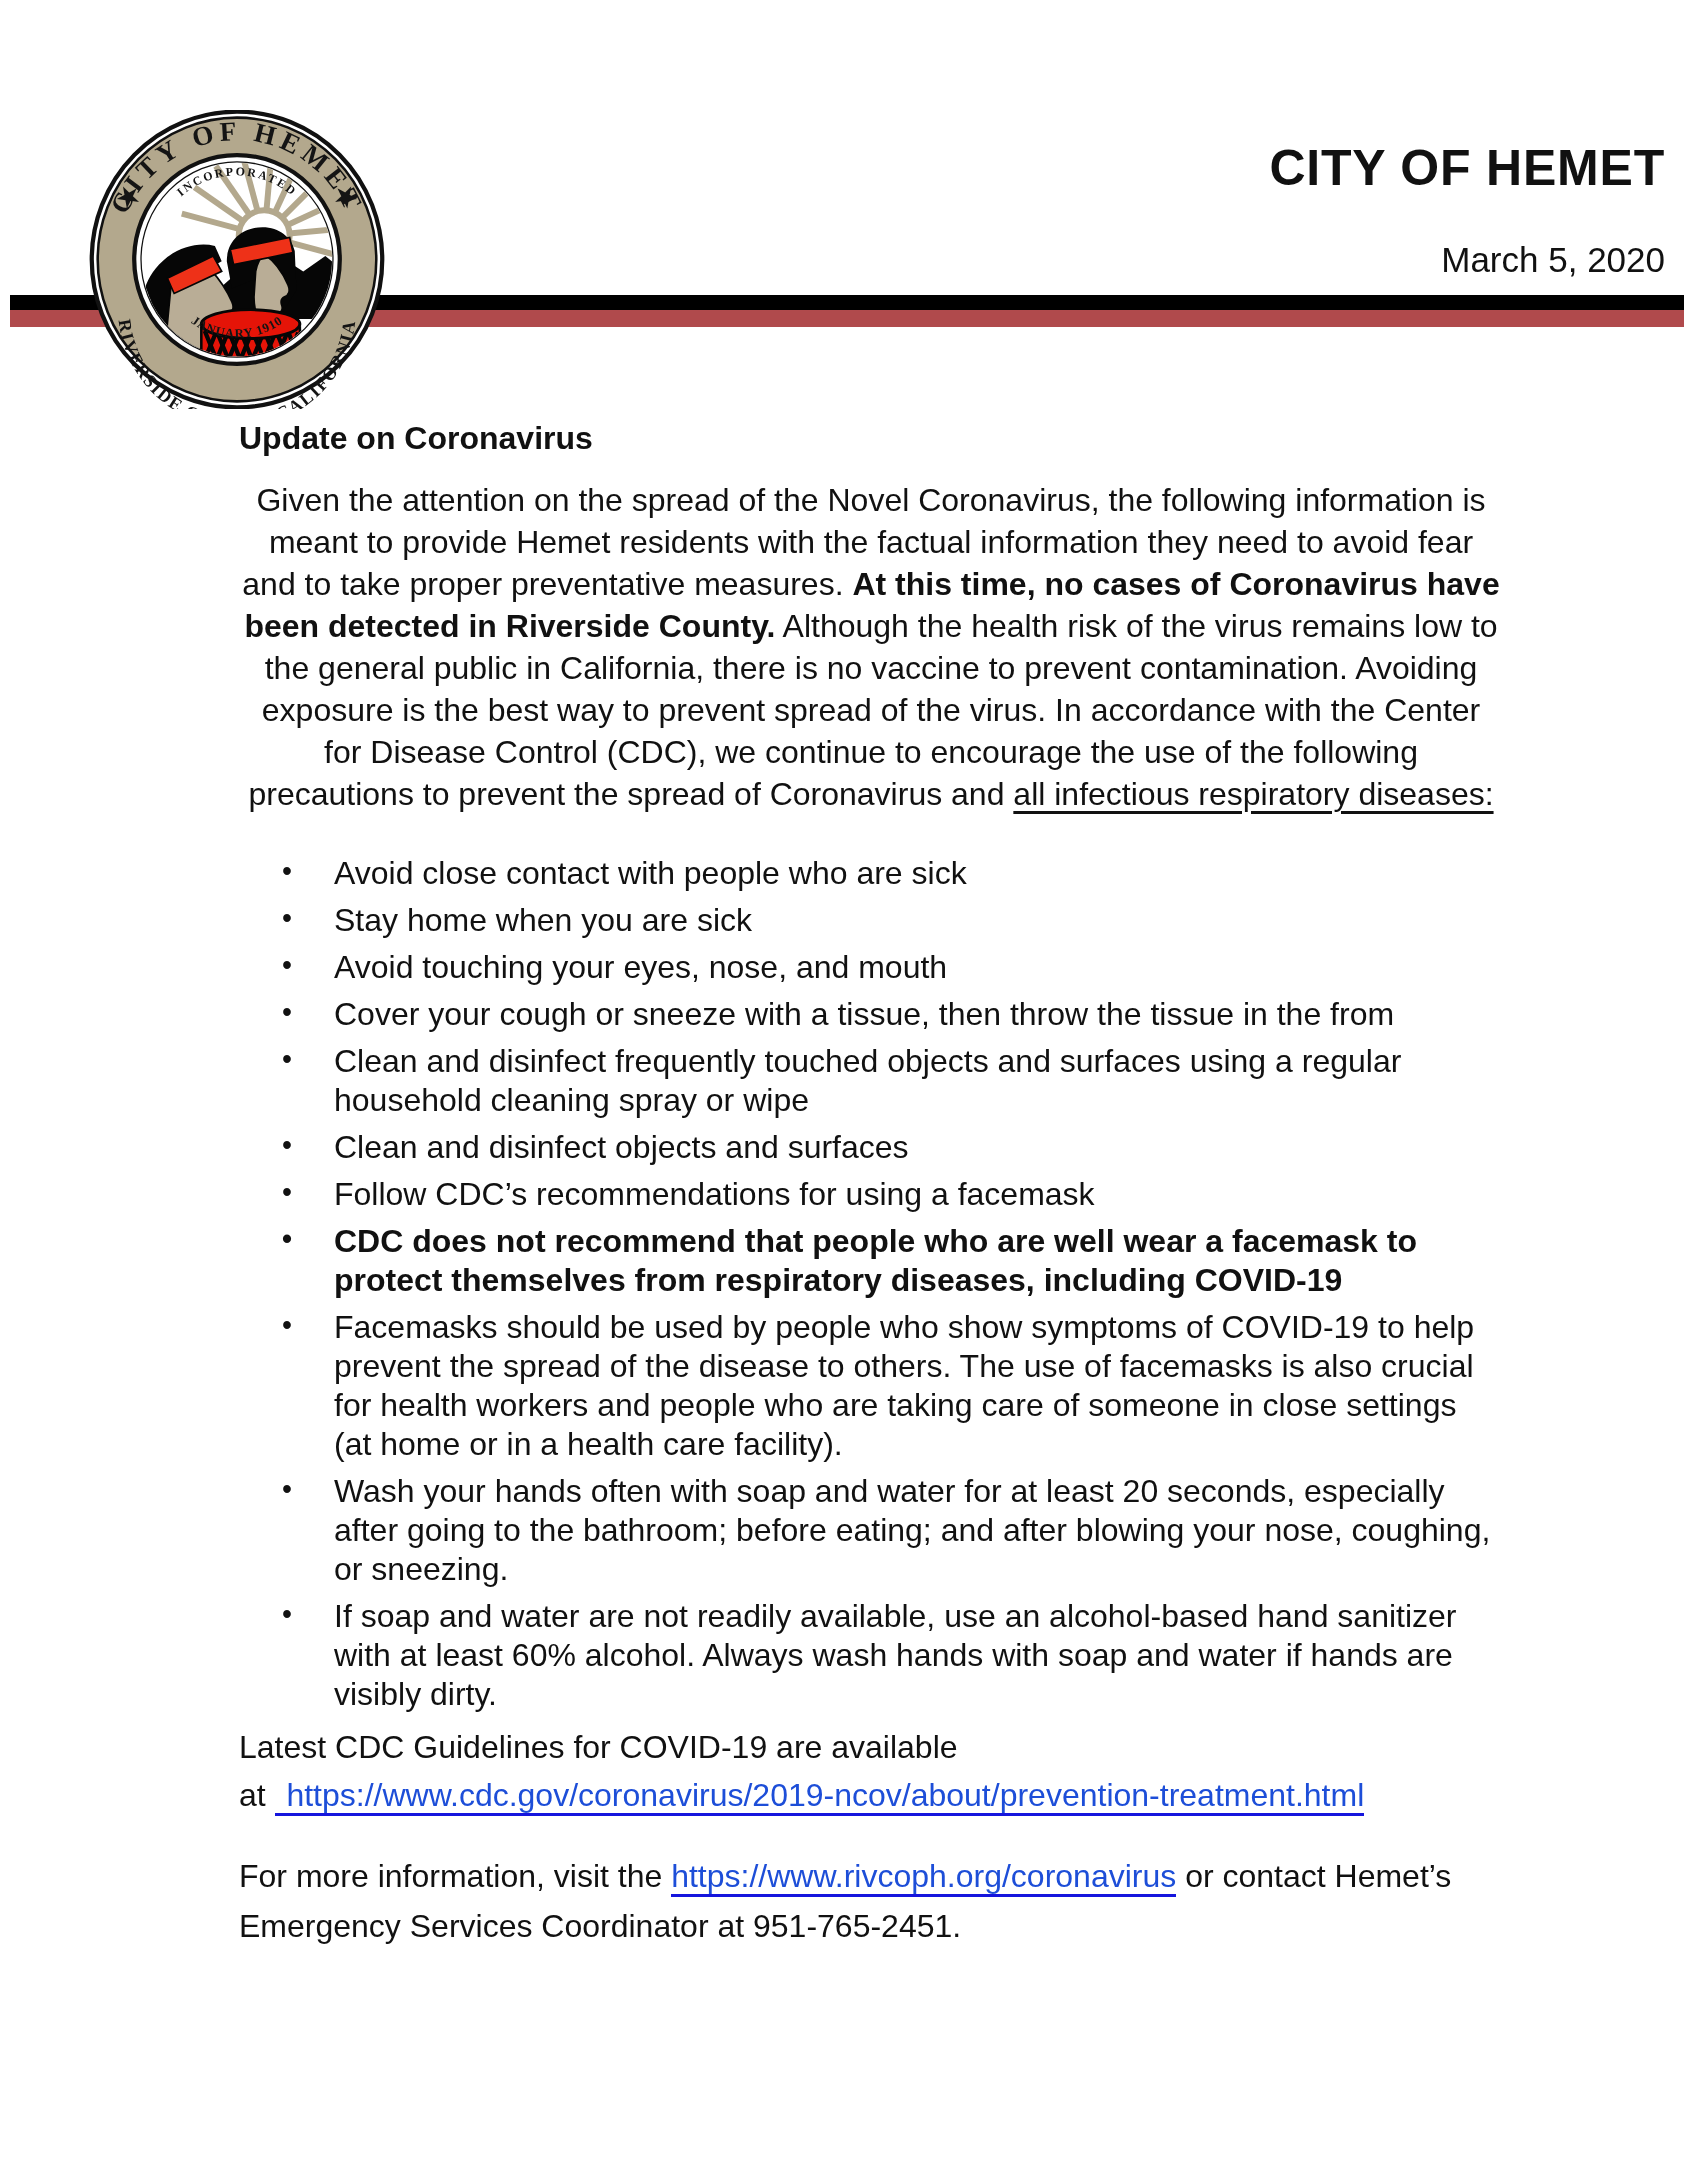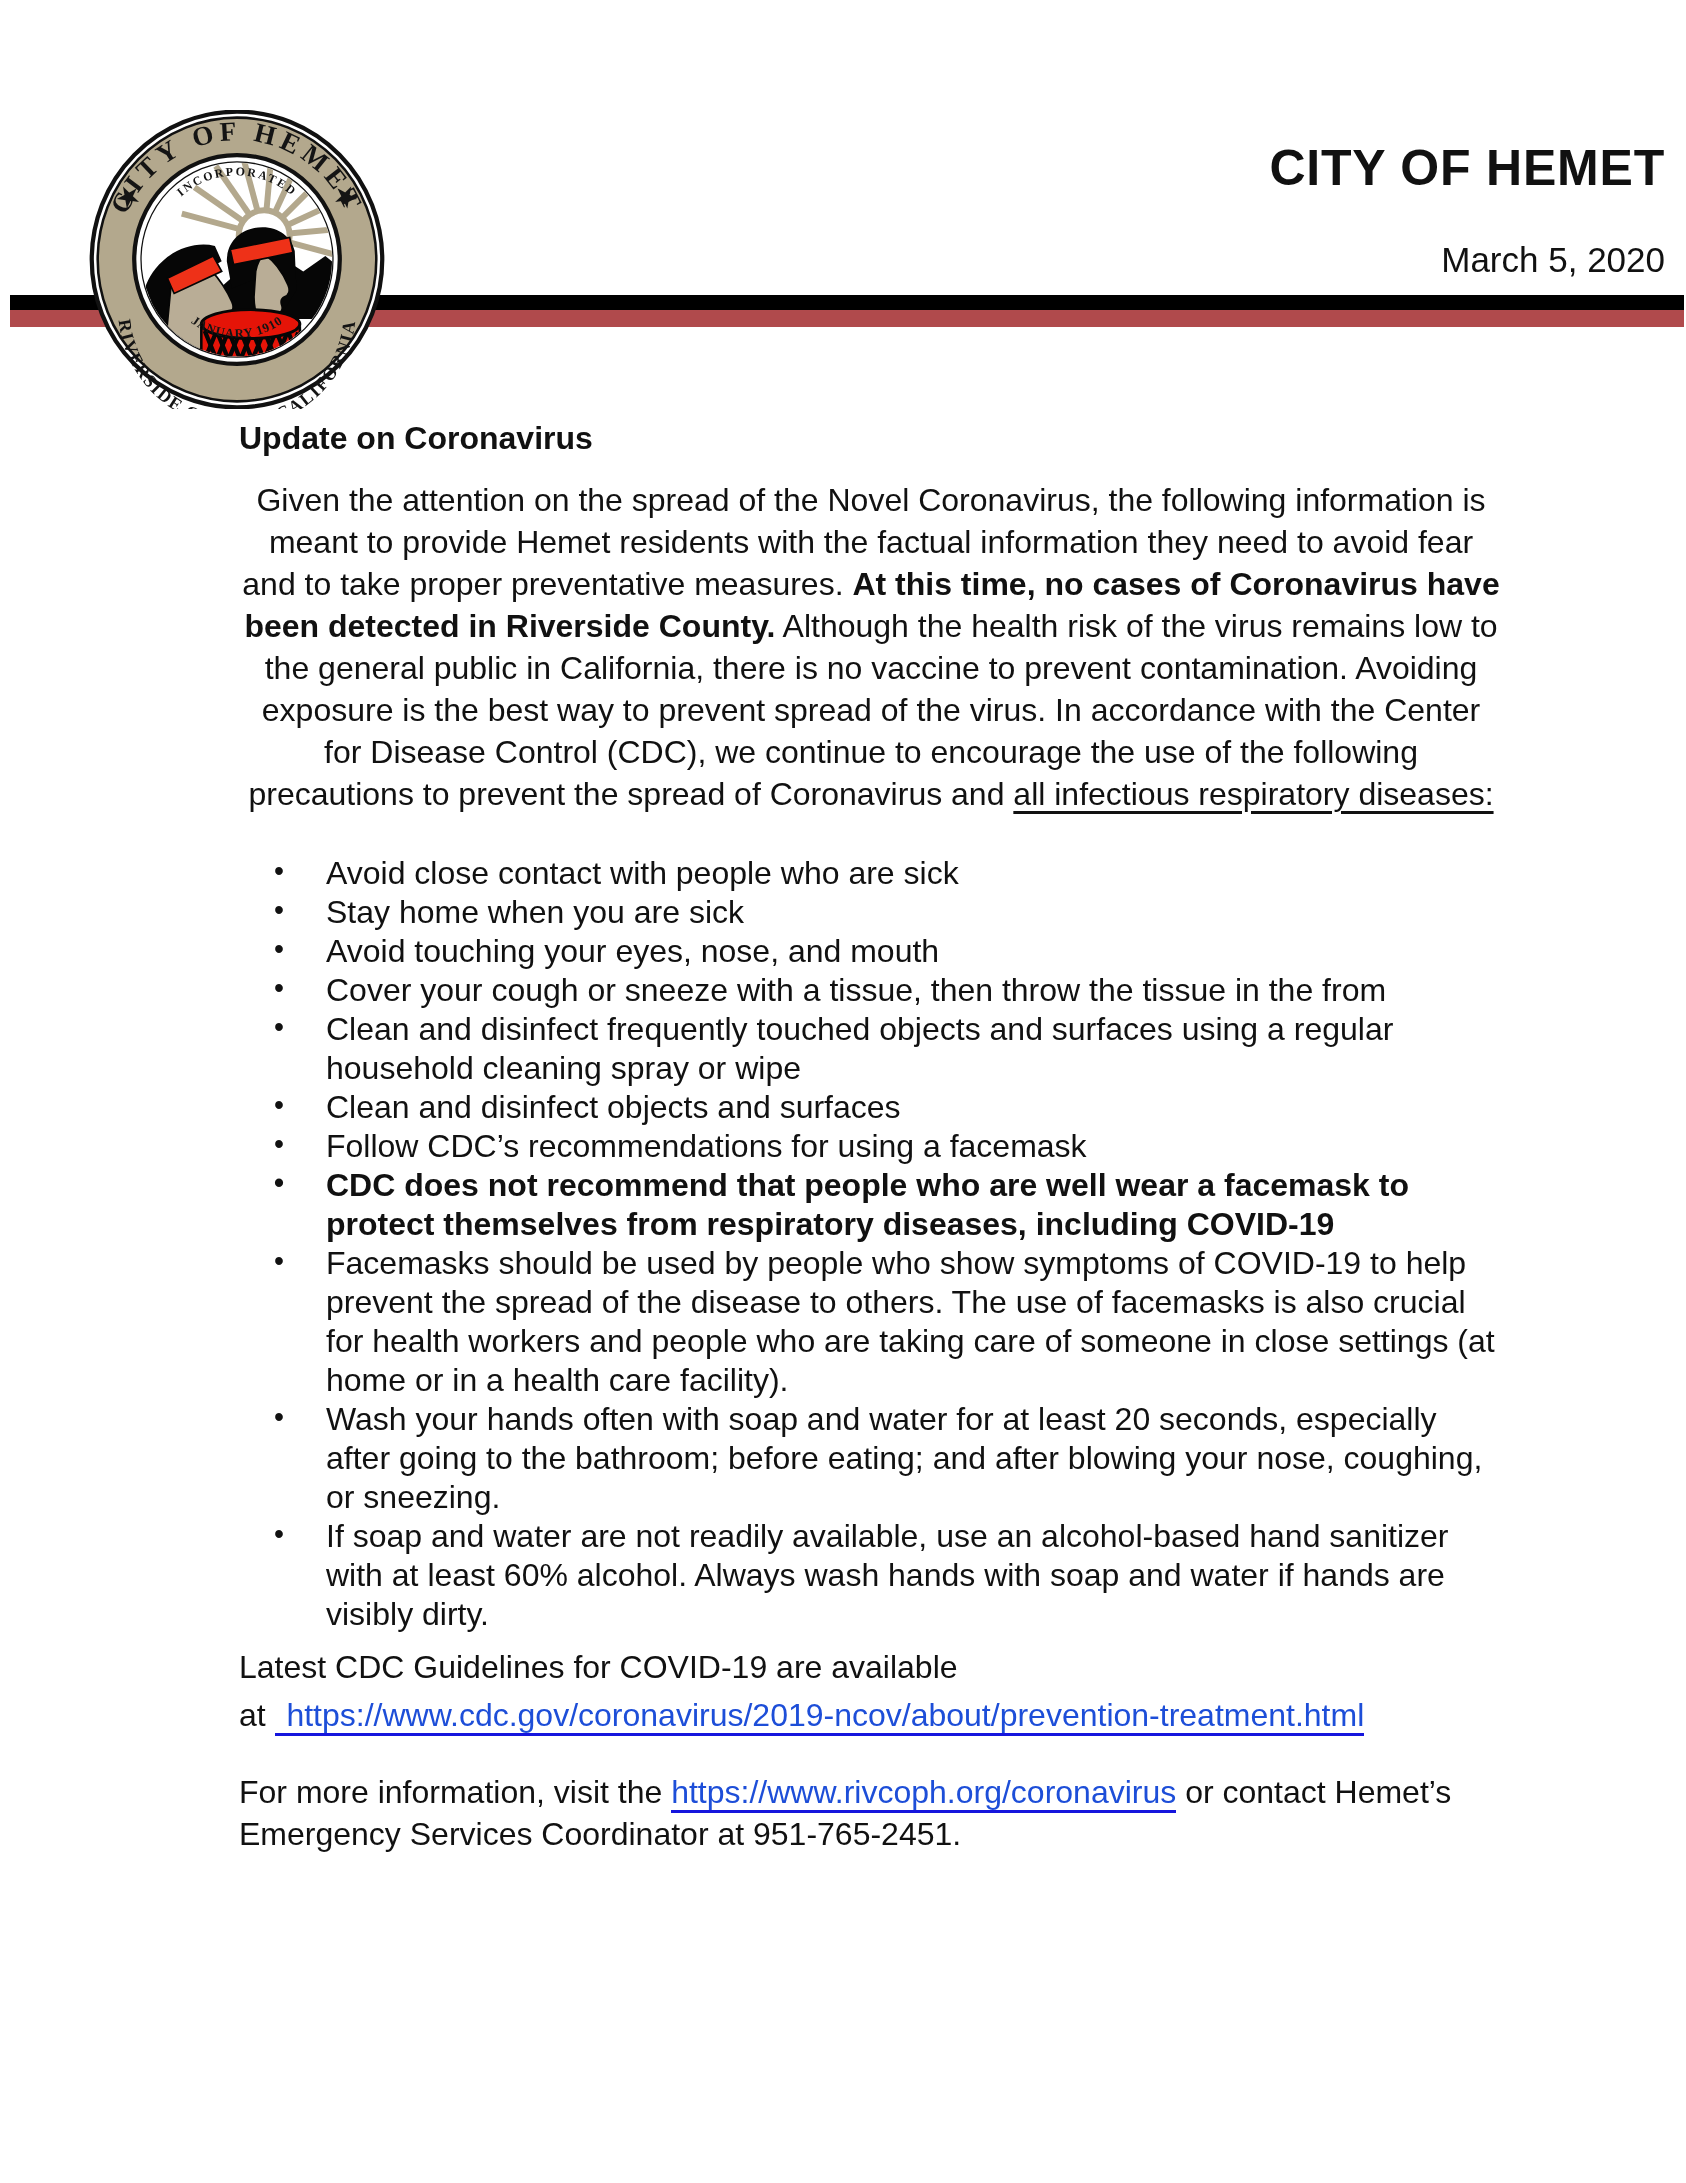--- a/index.html
+++ b/index.html
@@ -18,26 +18,26 @@
   .seal{position:absolute;left:89px;top:110px;width:296px;height:299px;}
   .seal svg{display:block;width:100%;height:100%;}
   .seal-serif{font-family:"Liberation Serif", serif;font-weight:bold;fill:#141414;}
   
   .main{position:absolute;left:239px;top:420px;width:1264px;font-size:32px;}
   .doc-title{font-size:32px;font-weight:bold;margin:0;line-height:37px;}
   .intro{margin:22px 0 0;line-height:42px;text-align:center;}
   .b{font-weight:bold;}
   .u{text-decoration:underline;text-decoration-thickness:2.5px;text-underline-offset:5.9px;}
   ul.precautions{margin:39px 0 0;padding:0;list-style:none;}
-  ul.precautions li{position:relative;padding-left:87px;line-height:39px;margin:0;}
+  ul.precautions li{position:relative;padding-left:87px;line-height:39px;margin:8px;}
   ul.precautions li::before{content:"\2022";position:absolute;left:35px;top:-1.7px;font-size:28.6px;}
   ul.precautions li.bold{font-weight:bold;}
   .latest{margin-top:11.8px;line-height:42px;}
   .latest .line2{margin-top:6.7px;}
-  .more{margin-top:35px;line-height:42px;}
+  .more{margin-top:35px;line-height:50px;}
   a.link{color:#1d4ed8;text-decoration:none;border-bottom:3.4px solid #1515dd;cursor:pointer;}
   a.link.cdc{padding-left:11.8px;}
 </style>
 </head>
 <body>
 
 <div class="bar bar-black"></div>
 <div class="bar bar-red"></div>
 
 <div class="header-right">

